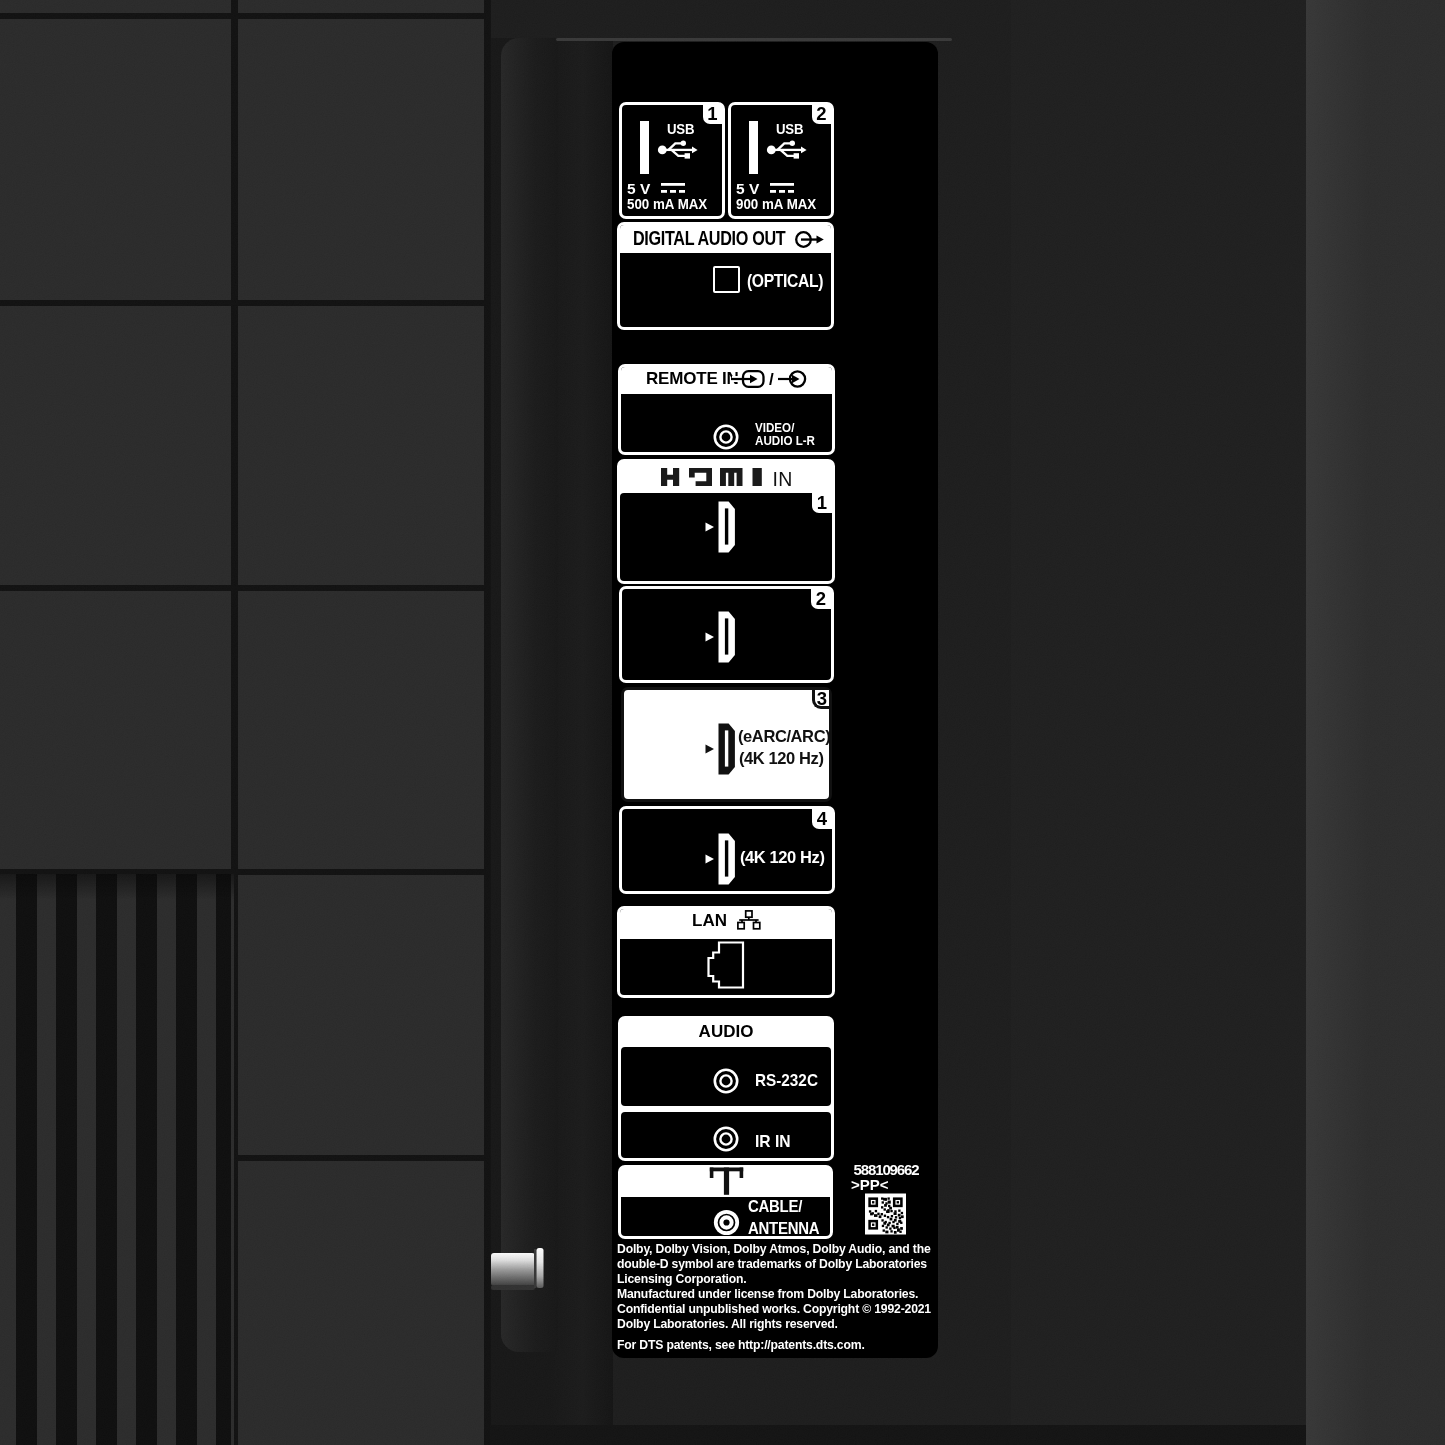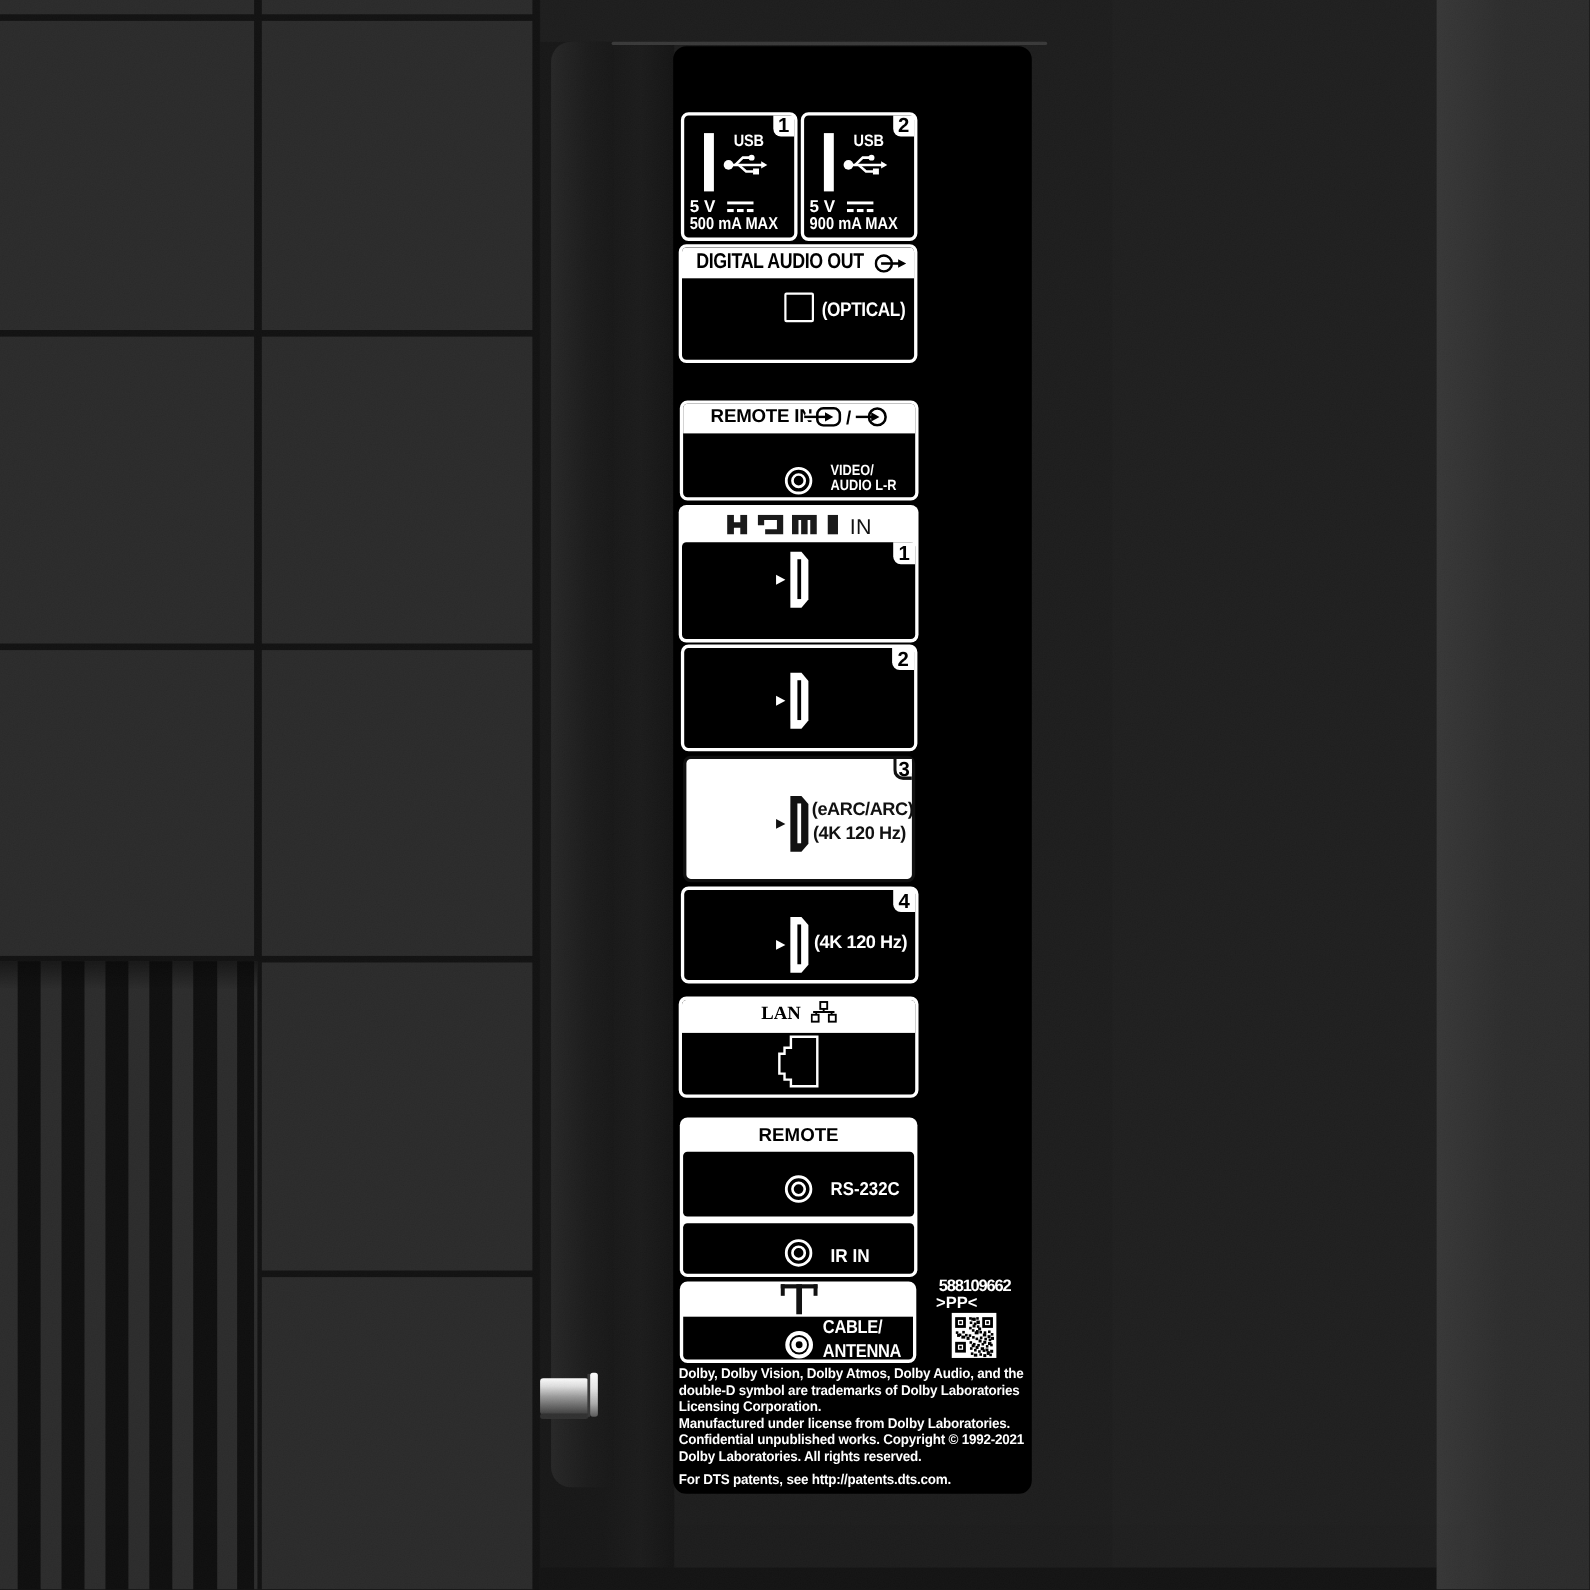--- a/index.html
+++ b/index.html
@@ -259,41 +259,41 @@
   <path d="M13.5 0.6 H23.6 L29.9 8 V44 L23.6 51.4 H13.5 Z" fill="#fff" stroke-linejoin="round"></path>
   <rect x="19.9" y="7.4" width="3.4" height="36.2" fill="#000"></rect>
 </svg>
 
 <div class="abs" style="left:740px;top:848px;color:#fff;font-size:16.5px;font-weight:700;letter-spacing:-0.4px;white-space:nowrap;">(4K 120 Hz)</div>
 
 <div class="box" style="left:617px;top:906px;width:218px;height:92px;overflow:hidden;">
   <div style="background:#fff;height:30px;"></div>
 </div>
 
-<div class="abs" style="left:692px;top:911px;color:#000;font-size:17px;font-weight:700;font-family:Liberation Serif, serif;">LAN</div>
+<div class="abs" style="left:692px;top:911px;color:#000;font-size:17px;font-weight:700;">LAN</div>
 
 <svg class="abs" style="left:737px;top:910px;" width="24" height="20" viewBox="0 0 24 20">
   <g fill="none" stroke="#000" stroke-width="1.7">
     <rect x="8.7" y="0.9" width="6.3" height="6.3"></rect>
     <rect x="0.9" y="12.5" width="6.3" height="6.3"></rect>
     <rect x="16.5" y="12.5" width="6.3" height="6.3"></rect>
     <line x1="11.8" y1="7.2" x2="11.8" y2="10"></line>
     <line x1="2.2" y1="10" x2="21.6" y2="10"></line>
     <line x1="5" y1="10" x2="5" y2="12.5"></line>
     <line x1="19" y1="10" x2="19" y2="12.5"></line>
   </g>
 </svg>
 
 <svg class="abs" style="left:707px;top:941px;" width="38" height="48" viewBox="0 0 38 48">
   <path d="M12 1.5 H36 V46.5 H12 V40.5 H6.2 V35 H1.5 V17 H6.2 V11.5 H12 Z" fill="none" stroke="#fff" stroke-width="2.2"></path>
 </svg>
 
 <div class="abs" style="left:618px;top:1016px;width:216px;height:145px;background:#fff;border-radius:7px;"></div>
 
-<div class="abs" style="left:618px;top:1022px;width:216px;text-align:center;color:#000;font-size:17px;font-weight:700;">REMOTE</div>
+<div class="abs" style="left:618px;top:1022px;width:216px;text-align:center;color:#000;font-size:17px;font-weight:700;">AUDIO</div>
 
 <div class="abs" style="left:621px;top:1047px;width:210px;height:59px;background:#000;border-radius:4px;"></div>
 
 <svg class="abs" style="left:713px;top:1068px;" width="26" height="26" viewBox="0 0 26 26">
   <circle cx="13" cy="13" r="11.2" fill="none" stroke="#fff" stroke-width="2.6"></circle>
   <circle cx="13" cy="13" r="5.6" fill="none" stroke="#fff" stroke-width="2.4"></circle>
 </svg>
 
 <div class="abs" style="left:755px;top:1071px;color:#fff;font-size:17px;font-weight:700;white-space:nowrap;transform:scaleX(0.9);transform-origin:left;">RS-232C</div>
 

